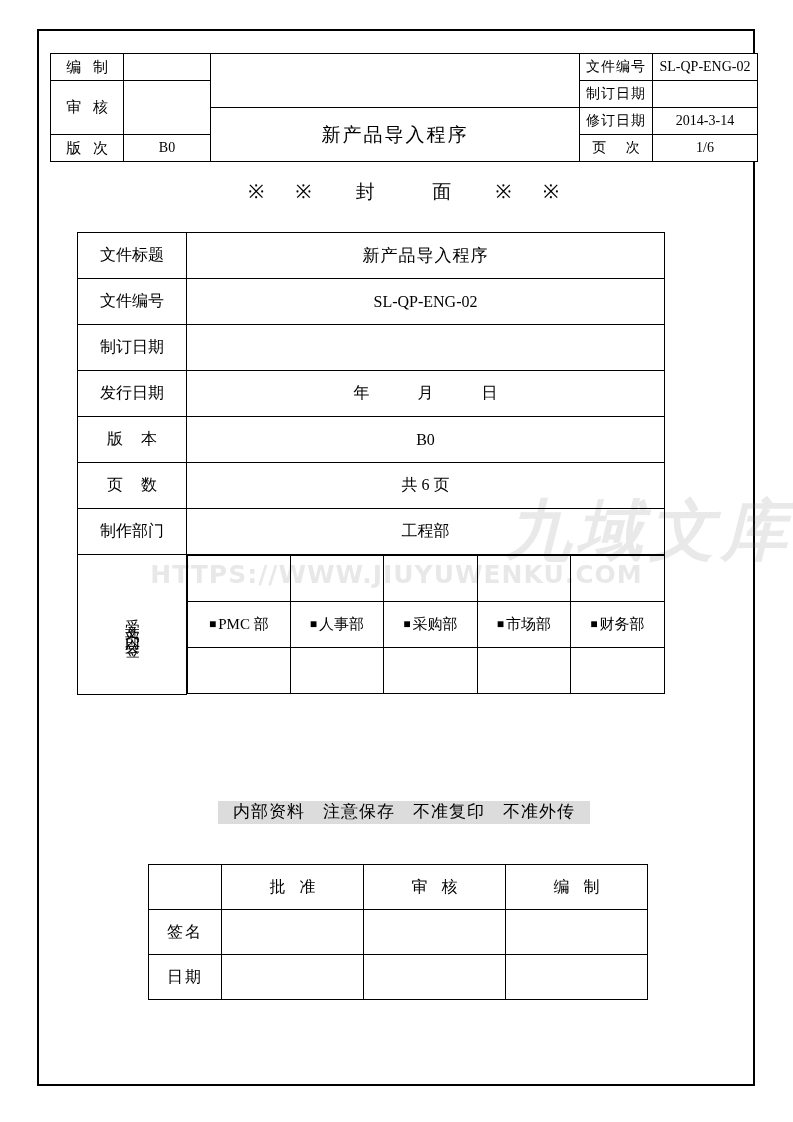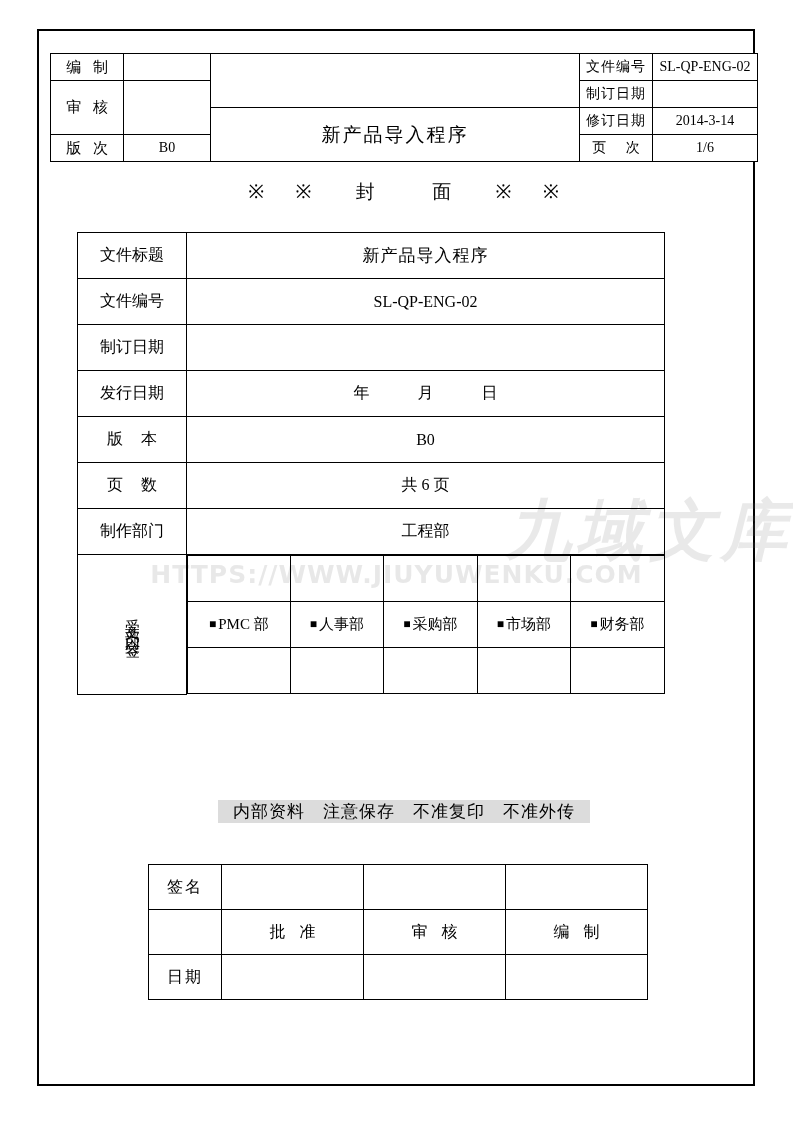--- a/index.html
+++ b/index.html
@@ -181,20 +181,21 @@
     top: 800px;
     width: 708px;
     text-align: center;
     z-index: 10;
     font-size: 17px;
   }
   #notice .band {
     background: #dcdcdc;
     padding: 2px 6px;
     letter-spacing: 1px;
+    font-family: Liberation Mono, monospace;
   }
   #notice .band i { font-style: normal; margin: 0 9px; }
 
   
   #sign-table {
     left: 148px;
     top: 864px;
     width: 500px;
     z-index: 10;
   }
@@ -333,31 +334,31 @@
 </tbody>
   </table>
 
 <div id="notice">
   <span class="band"><i>内部资料</i><i>注意保存</i><i>不准复印</i><i>不准外传</i></span>
 </div>
 
 <table id="sign-table">
   <tbody>
       <tr>
-    <td class="sign-rowlabel">签名</td>
-    <td></td>
-    <td></td>
-    <td></td>
-  </tr>
-  <tr>
     <td class="sign-rowlabel"></td>
     <td class="sign-head">批 准</td>
     <td class="sign-head">审 核</td>
     <td class="sign-head">编 制</td>
   </tr>
   <tr>
+    <td class="sign-rowlabel">签名</td>
+    <td></td>
+    <td></td>
+    <td></td>
+  </tr>
+  <tr>
     <td class="sign-rowlabel">日期</td>
     <td></td>
     <td></td>
     <td></td>
   </tr>
 </tbody>
   </table>
 
 </body></html>

